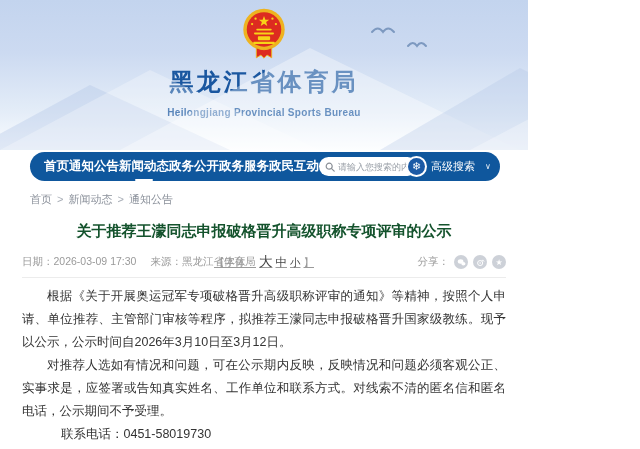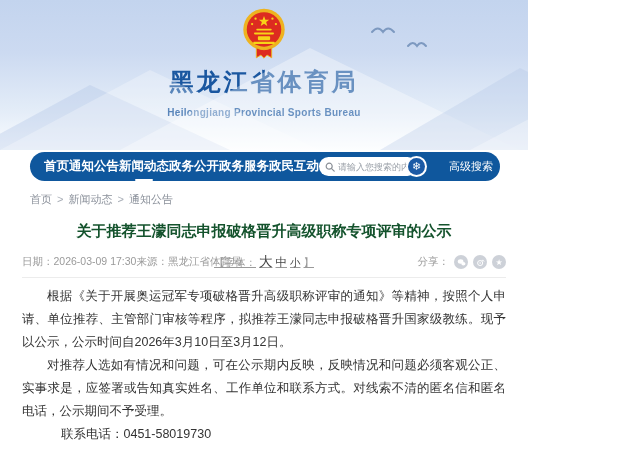--- a/index.html
+++ b/index.html
@@ -26,36 +26,36 @@
   .search-box { margin-left: auto; display: flex; align-items: center; background: #fff;
     border-radius: 10px; height: 19px; width: 98px; padding: 0 6px; }
   .search-box input { border: none; outline: none; width: 74px; font-size: 9px; color: #333; background: transparent;
     font-family: "Liberation Sans", "DejaVu Sans", sans-serif; }
   .search-box input::placeholder { color: #9aa0a8; }
   .mag-icon { width: 10px; height: 10px; margin-right: 3px; flex: none; }
   .logo-btn { width: 21px; height: 21px; border-radius: 50%; background: #fff; margin-left: -11px;
     display: flex; align-items: center; justify-content: center; cursor: pointer; flex: none; z-index: 2; }
   .logo-inner { width: 17px; height: 17px; border-radius: 50%; background: #1b5aa5; color: #fff;
     font-size: 11px; line-height: 17px; text-align: center; }
-  .adv-search { color: #fff; font-size: 11px; margin-left: 22px; display: flex; align-items: center;
+  .adv-search { color: #fff; font-size: 11px; margin-left: 4px; display: flex; align-items: center;
     gap: 10px; cursor: pointer; white-space: nowrap; }
   .adv-search .chev { font-size: 8px; opacity: 0.9; }
 
   
   .breadcrumb { padding: 42px 0 0 30px; font-size: 11px; color: #8b919b; }
   .breadcrumb .bc-item { cursor: pointer; }
   .breadcrumb .sep { margin: 0 5px; color: #a7adb6; }
 
   
   .content { padding: 0 22px; }
   .article-title { text-align: center; font-size: 15px; color: #14532d; font-weight: bold; margin-top: 15px; }
 
   .meta { position: relative; margin-top: 13px; font-size: 10.5px; color: #9a9a9a;
     display: flex; align-items: center; height: 16px; }
-  .meta-left { display: flex; }
+  .meta-left { display: flex; gap: 14px; }
   .meta-center { position: absolute; left: 50%; transform: translateX(-50%);
     display: flex; align-items: baseline; gap: 3px; color: #9a9a9a; text-decoration: underline; }
   .font-l { font-size: 13.5px; color: #444; cursor: pointer; }
   .font-m { font-size: 11.5px; color: #444; cursor: pointer; }
   .font-s { font-size: 10.5px; color: #444; cursor: pointer; }
   .meta-right { margin-left: auto; display: flex; align-items: center; gap: 5px; }
   .share-circle { width: 14px; height: 14px; border-radius: 50%; background: #cdd1d8; color: #fff;
     display: flex; align-items: center; justify-content: center; font-size: 8px; cursor: pointer; }
   .share-circle svg { width: 9px; height: 9px; }
 

